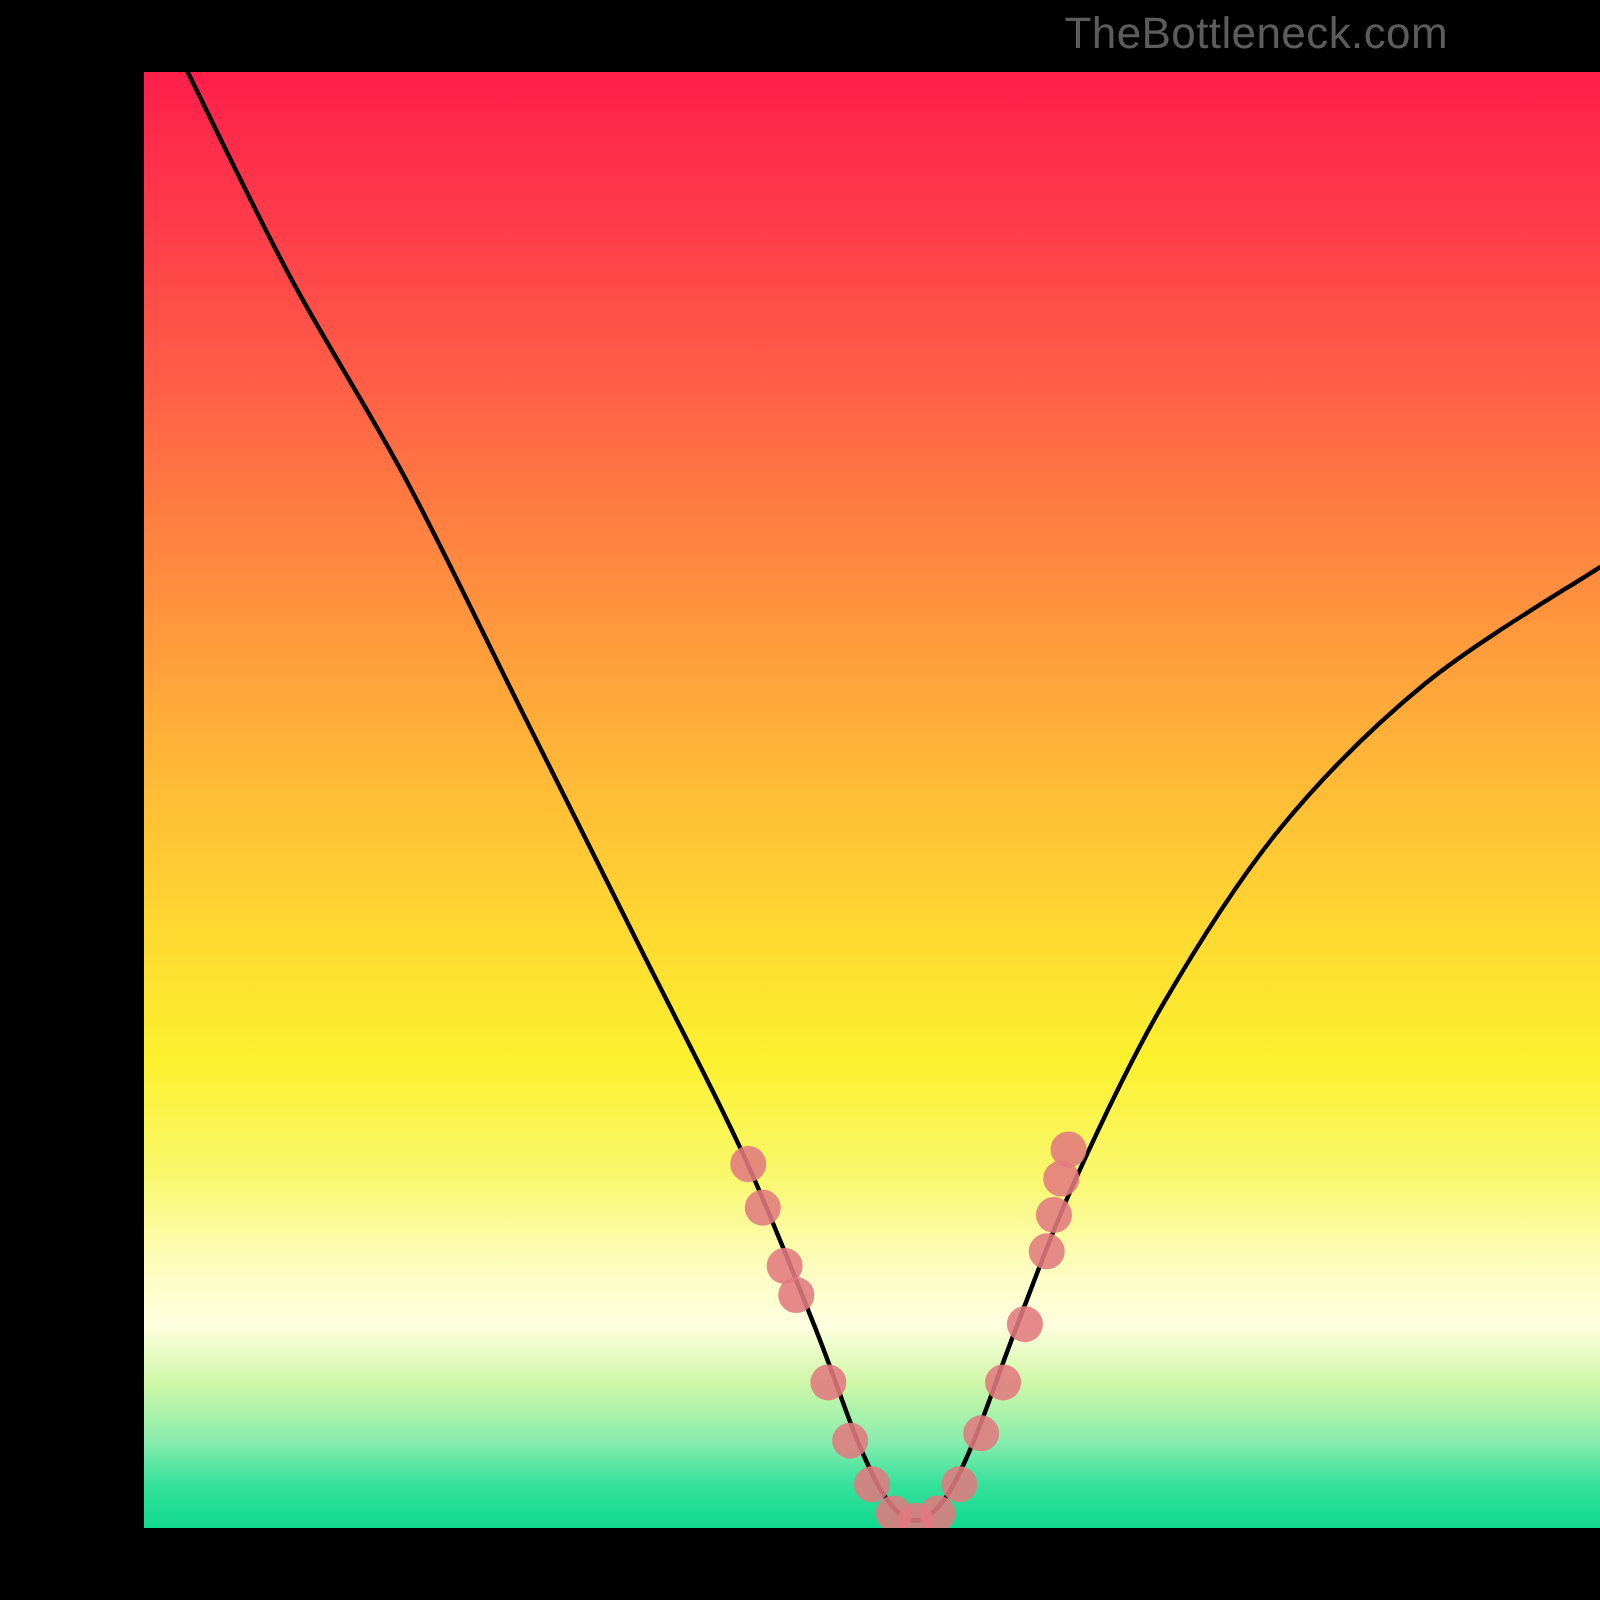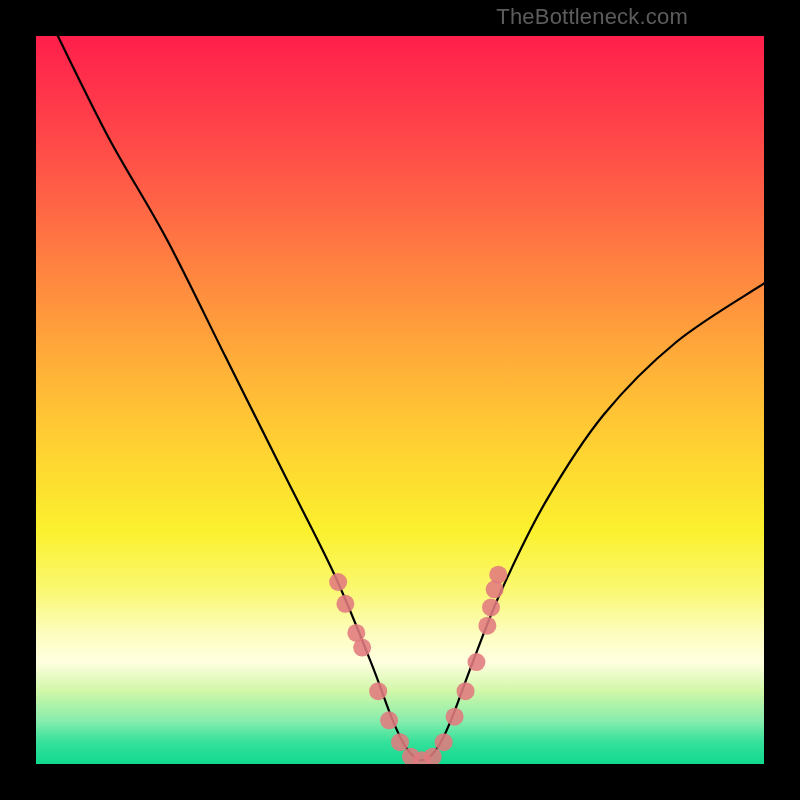--- a/index.html
+++ b/index.html
@@ -2,20 +2,21 @@
 <html><head>
 <meta charset="utf-8">
 <style>
   * { margin: 0; padding: 0; box-sizing: border-box; }
   html, body { width: 800px; height: 800px; background: #000; overflow: hidden; }
   .outer {
     width: 704px;
     height: 800px;
     background: #000;
     position: relative;
+    margin-left: 36px;
   }
   .attribution {
     position: absolute;
     top: 4px;
     right: 16px;
     font-family: Arial, Helvetica, sans-serif;
     font-size: 22px;
     color: #5c5c5c;
     font-weight: 500;
     letter-spacing: 0.2px;

